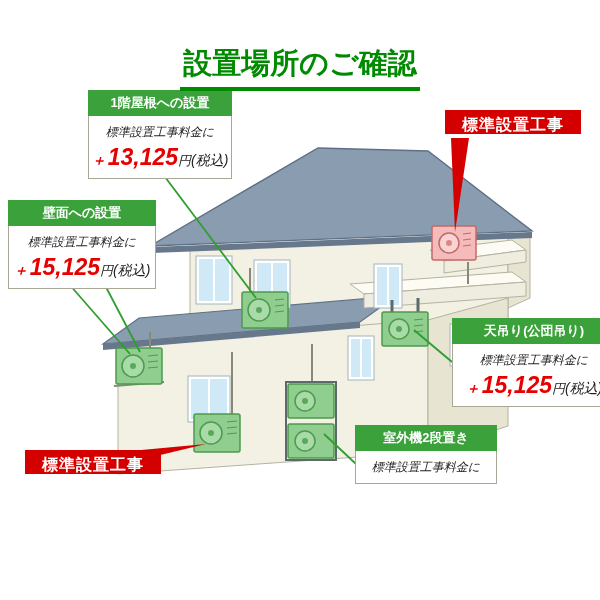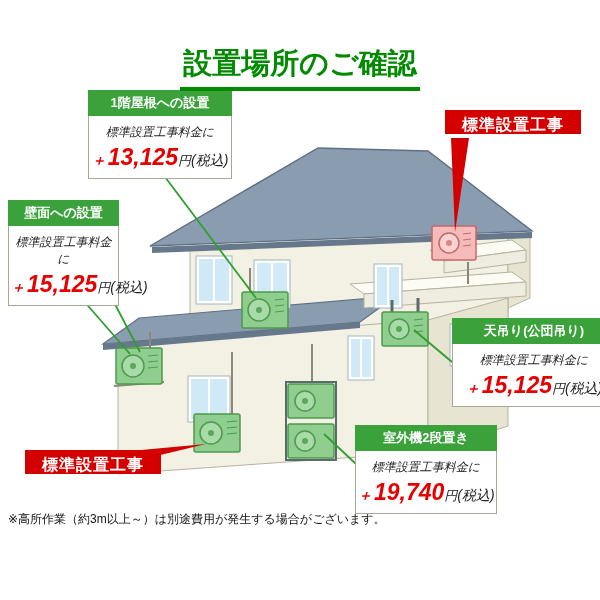--- a/index.html
+++ b/index.html
@@ -24,21 +24,21 @@
   .yen   { color:#222; font-size:13px; }
   .tax   { color:#222; font-size:14px; }
 
   .redbox { position:absolute; z-index:2; background:var(--badge-red,#d40000); color:#fff;
             font-weight:bold; font-size:16px; text-align:center; height:24px; line-height:30px;
             letter-spacing:1px; }
   #rb-top    { left:445px; top:110px; width:136px; }
   #rb-bottom { left:25px;  top:450px; width:136px; }
 
   #co-roof    { left:88px;  top:90px;  width:144px; }
-  #co-wall    { left:8px;   top:200px; width:111px; }
+  #co-wall    { left:8px;   top:200px; width:148px; }
   #co-ceiling { left:452px; top:318px; width:164px; }
   #co-stack   { left:355px; top:425px; width:142px;border-radius:17px; }
 
   .footnote { position:absolute; left:8px; top:511px; z-index:2; font-size:12px; color:#111; }
 </style>
 </head>
 <body>
 
 <div class="canvas">
 
@@ -207,24 +207,20 @@
       <div class="co-price">
         <span class="plus">＋</span><span class="price">15,125</span><span class="yen">円</span><span class="tax">(税込)</span>
       </div>
     </div>
   </div>
 
   <div class="callout" id="co-stack">
     <div class="co-head">室外機2段置き</div>
     <div class="co-body">
       <div class="co-line">標準設置工事料金に</div>
-      <div class="co-price">
-        <span class="plus">＋</span><span class="price">19,740</span><span class="yen">円</span><span class="tax">(税込)</span>
-      </div>
     </div>
   </div>
 
   <div class="redbox" id="rb-top">標準設置工事</div>
   <div class="redbox" id="rb-bottom">標準設置工事</div>
 
-  <div class="footnote">※高所作業（約3m以上～）は別途費用が発生する場合がございます。</div>
 
 </div>
 
 </body></html>

